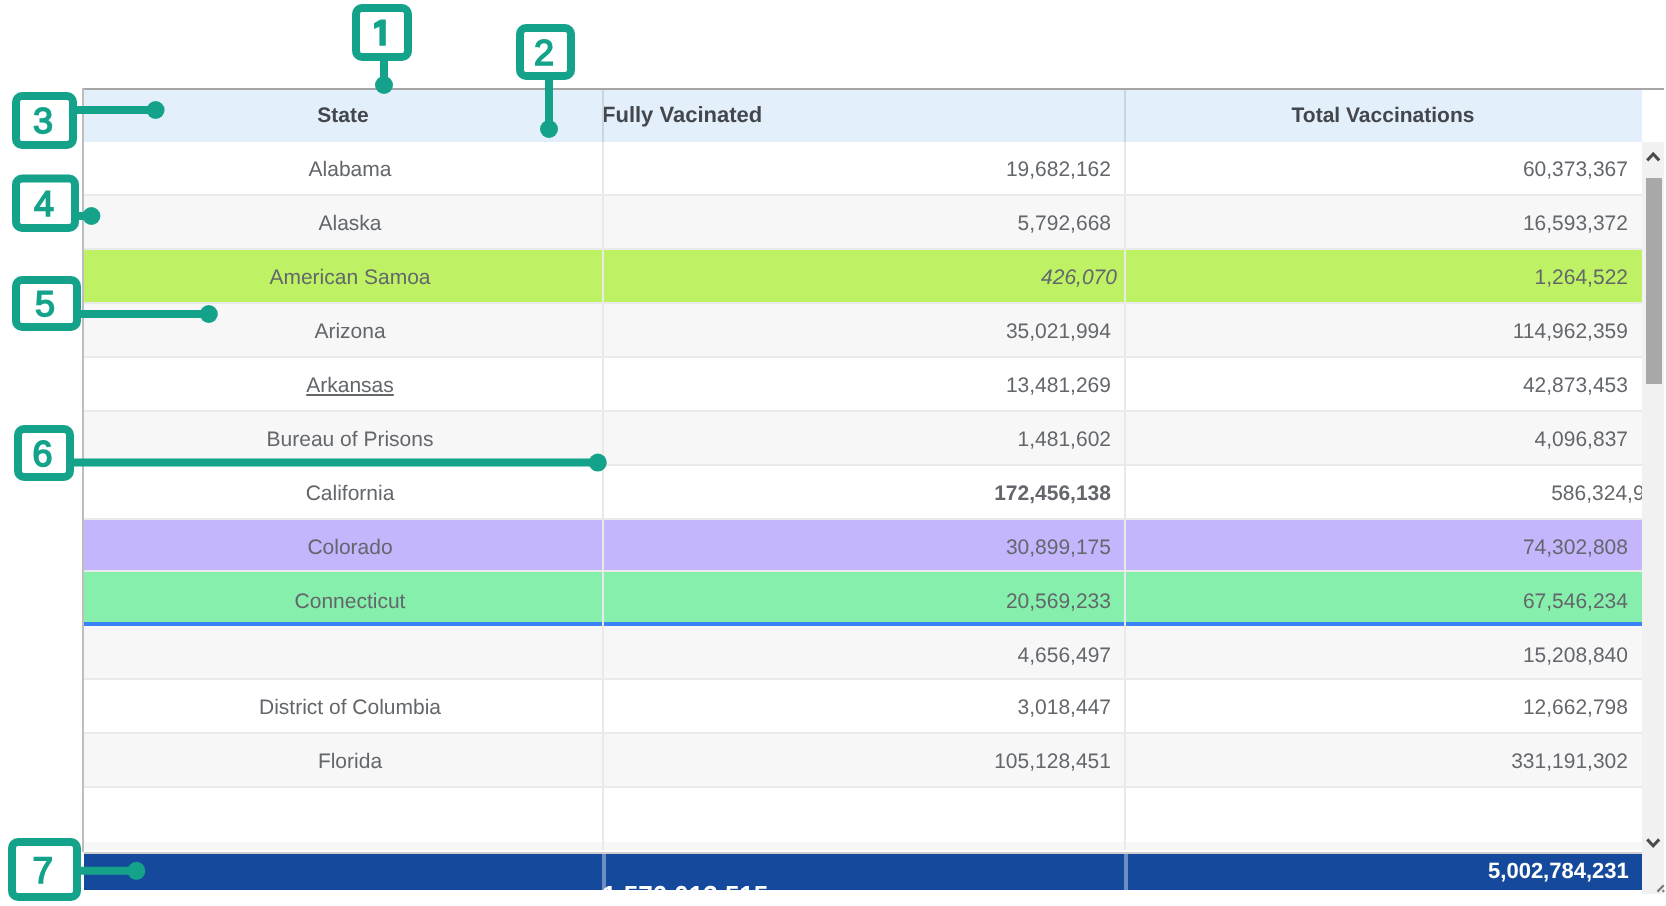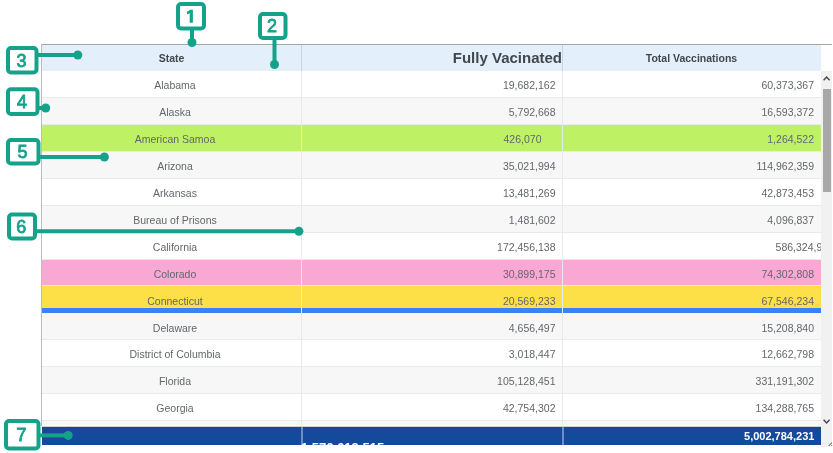--- a/index.html
+++ b/index.html
@@ -4,87 +4,81 @@
 body{width:833px;height:453px;position:relative;overflow:hidden;background:#fff;
  font-family:"Liberation Sans",sans-serif;}
 .abs{position:absolute;}
 .cell{position:absolute;top:1.2px;height:100%;font-size:10.5px;color:#63676c;text-align:center;}
 .num{text-align:right;}
 </style></head><body>
 <div class="abs" style="left:42px;top:44px;width:790px;height:1px;background:#a6a6a6;"></div>
 <div class="abs" style="left:41px;top:44px;width:1px;height:381.5px;background:#bdbdbd;"></div>
 <div class="abs" style="left:42px;top:45px;width:779px;height:25.5px;background:#e3effa;border-bottom:1px solid #ccd6df;"></div>
 <div class="abs" style="left:42px;top:45px;width:259px;height:26px;line-height:26px;text-align:center;font-weight:bold;font-size:10.5px;color:#43474c;">State</div>
-<div class="abs" style="left:301px;top:45px;width:261px;height:26px;line-height:26px;text-align:right;font-weight:bold;font-size:15px;color:#43474c;">Fully Vacinated</div>
+<div class="abs" style="left:301px;top:45px;width:261px;height:26px;line-height:26px;text-align:left;font-weight:bold;font-size:11px;color:#43474c;">Fully Vacinated</div>
 <div class="abs" style="left:562px;top:45px;width:259px;height:26px;line-height:26px;text-align:center;font-weight:bold;font-size:10.5px;color:#43474c;">Total Vaccinations</div>
 <div class="abs" style="left:42px;top:71.3px;width:779px;height:354.2px;overflow:hidden;">
 <div class="abs" style="left:0;top:0.0px;width:100%;height:26.9px;background:#ffffff;border-bottom:1px solid #eaeaea;box-sizing:border-box;">
 <div class="cell" style="left:7px;width:252px;line-height:26.9px;">Alabama</div>
 <div class="cell num" style="left:259px;width:254.5px;line-height:26.9px;">19,682,162</div>
 <div class="cell num" style="left:520px;width:252px;line-height:26.9px;">60,373,367</div>
 </div>
 <div class="abs" style="left:0;top:26.9px;width:100%;height:26.9px;background:#f7f7f7;border-bottom:1px solid #eaeaea;box-sizing:border-box;">
 <div class="cell" style="left:7px;width:252px;line-height:26.9px;">Alaska</div>
 <div class="cell num" style="left:259px;width:254.5px;line-height:26.9px;">5,792,668</div>
 <div class="cell num" style="left:520px;width:252px;line-height:26.9px;">16,593,372</div>
 </div>
 <div class="abs" style="left:0;top:53.8px;width:100%;height:26.9px;background:#bef264;border-bottom:1px solid #eaeaea;box-sizing:border-box;">
 <div class="cell" style="left:7px;width:252px;line-height:26.9px;">American Samoa</div>
-<div class="cell num" style="left:245px;width:254.5px;line-height:26.9px;">426,070</div>
+<div class="cell num" style="left:262px;width:254.5px;line-height:26.9px;font-style:italic;">426,070</div>
 <div class="cell num" style="left:520px;width:252px;line-height:26.9px;">1,264,522</div>
 </div>
 <div class="abs" style="left:0;top:80.7px;width:100%;height:26.9px;background:#f7f7f7;border-bottom:1px solid #eaeaea;box-sizing:border-box;">
 <div class="cell" style="left:7px;width:252px;line-height:26.9px;">Arizona</div>
 <div class="cell num" style="left:259px;width:254.5px;line-height:26.9px;">35,021,994</div>
 <div class="cell num" style="left:520px;width:252px;line-height:26.9px;">114,962,359</div>
 </div>
 <div class="abs" style="left:0;top:107.6px;width:100%;height:26.9px;background:#ffffff;border-bottom:1px solid #eaeaea;box-sizing:border-box;">
-<div class="cell" style="left:7px;width:252px;line-height:26.9px;">Arkansas</div>
+<div class="cell" style="left:7px;width:252px;line-height:26.9px;text-decoration:underline;">Arkansas</div>
 <div class="cell num" style="left:259px;width:254.5px;line-height:26.9px;">13,481,269</div>
 <div class="cell num" style="left:520px;width:252px;line-height:26.9px;">42,873,453</div>
 </div>
 <div class="abs" style="left:0;top:134.5px;width:100%;height:26.9px;background:#f7f7f7;border-bottom:1px solid #eaeaea;box-sizing:border-box;">
 <div class="cell" style="left:7px;width:252px;line-height:26.9px;">Bureau of Prisons</div>
 <div class="cell num" style="left:259px;width:254.5px;line-height:26.9px;">1,481,602</div>
 <div class="cell num" style="left:520px;width:252px;line-height:26.9px;">4,096,837</div>
 </div>
 <div class="abs" style="left:0;top:161.4px;width:100%;height:26.9px;background:#ffffff;border-bottom:1px solid #eaeaea;box-sizing:border-box;">
 <div class="cell" style="left:7px;width:252px;line-height:26.9px;">California</div>
-<div class="cell num" style="left:259px;width:254.5px;line-height:26.9px;">172,456,138</div>
+<div class="cell num" style="left:259px;width:254.5px;line-height:26.9px;font-weight:bold;">172,456,138</div>
 <div class="cell num" style="left:520px;width:252px;line-height:26.9px;margin-left:20px;">586,324,964</div>
 </div>
-<div class="abs" style="left:0;top:188.3px;width:100%;height:26.9px;background:#f9a8d4;border-bottom:1px solid #eaeaea;box-sizing:border-box;">
+<div class="abs" style="left:0;top:188.3px;width:100%;height:26.9px;background:#c4b5fd;border-bottom:1px solid #eaeaea;box-sizing:border-box;">
 <div class="cell" style="left:7px;width:252px;line-height:26.9px;">Colorado</div>
 <div class="cell num" style="left:259px;width:254.5px;line-height:26.9px;">30,899,175</div>
 <div class="cell num" style="left:520px;width:252px;line-height:26.9px;">74,302,808</div>
 </div>
-<div class="abs" style="left:0;top:215.2px;width:100%;height:26.9px;background:#fde047;border-bottom:5px solid #3b82f6;box-sizing:border-box;">
+<div class="abs" style="left:0;top:215.2px;width:100%;height:26.9px;background:#86efac;border-bottom:2px solid #3b82f6;box-sizing:border-box;">
 <div class="cell" style="left:7px;width:252px;line-height:26.9px;">Connecticut</div>
 <div class="cell num" style="left:259px;width:254.5px;line-height:26.9px;">20,569,233</div>
 <div class="cell num" style="left:520px;width:252px;line-height:26.9px;">67,546,234</div>
 </div>
 <div class="abs" style="left:0;top:242.1px;width:100%;height:26.9px;background:#f7f7f7;border-bottom:1px solid #eaeaea;box-sizing:border-box;">
-<div class="cell" style="left:7px;width:252px;line-height:26.9px;">Delaware</div>
 <div class="cell num" style="left:259px;width:254.5px;line-height:26.9px;">4,656,497</div>
 <div class="cell num" style="left:520px;width:252px;line-height:26.9px;">15,208,840</div>
 </div>
 <div class="abs" style="left:0;top:269.0px;width:100%;height:26.9px;background:#ffffff;border-bottom:1px solid #eaeaea;box-sizing:border-box;">
 <div class="cell" style="left:7px;width:252px;line-height:26.9px;">District of Columbia</div>
 <div class="cell num" style="left:259px;width:254.5px;line-height:26.9px;">3,018,447</div>
 <div class="cell num" style="left:520px;width:252px;line-height:26.9px;">12,662,798</div>
 </div>
 <div class="abs" style="left:0;top:295.9px;width:100%;height:26.9px;background:#f7f7f7;border-bottom:1px solid #eaeaea;box-sizing:border-box;">
 <div class="cell" style="left:7px;width:252px;line-height:26.9px;">Florida</div>
 <div class="cell num" style="left:259px;width:254.5px;line-height:26.9px;">105,128,451</div>
 <div class="cell num" style="left:520px;width:252px;line-height:26.9px;">331,191,302</div>
-</div>
-<div class="abs" style="left:0;top:322.8px;width:100%;height:26.9px;background:#ffffff;border-bottom:1px solid #eaeaea;box-sizing:border-box;">
-<div class="cell" style="left:7px;width:252px;line-height:26.9px;">Georgia</div>
-<div class="cell num" style="left:259px;width:254.5px;line-height:26.9px;">42,754,302</div>
-<div class="cell num" style="left:520px;width:252px;line-height:26.9px;">134,288,765</div>
 </div>
 <div class="abs" style="left:0;top:349.7px;width:100%;height:26.9px;background:#f7f7f7;"></div>
 </div>
 <div class="abs" style="left:42px;top:425.5px;width:779px;height:1px;background:#cfcfcf;"></div>
 <div class="abs" style="left:301px;top:45px;width:1px;height:26px;background:#c9d6e2;"></div>
 <div class="abs" style="left:301px;top:71.3px;width:1px;height:354.2px;background:#e9e9e9;"></div>
 <div class="abs" style="left:562px;top:45px;width:1px;height:26px;background:#c9d6e2;"></div>
 <div class="abs" style="left:562px;top:71.3px;width:1px;height:354.2px;background:#e9e9e9;"></div>
 <div class="abs" style="left:42px;top:426.5px;width:779.4px;height:18.3px;background:#15499b;"></div>
 <div class="abs" style="left:301px;top:426.5px;width:1.5px;height:18.3px;background:rgba(255,255,255,.38);"></div>

